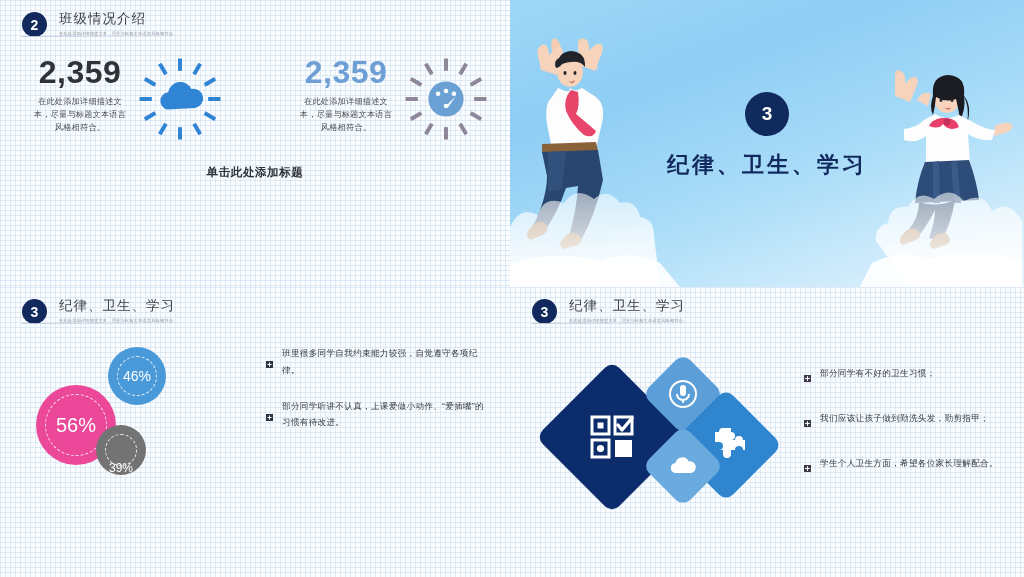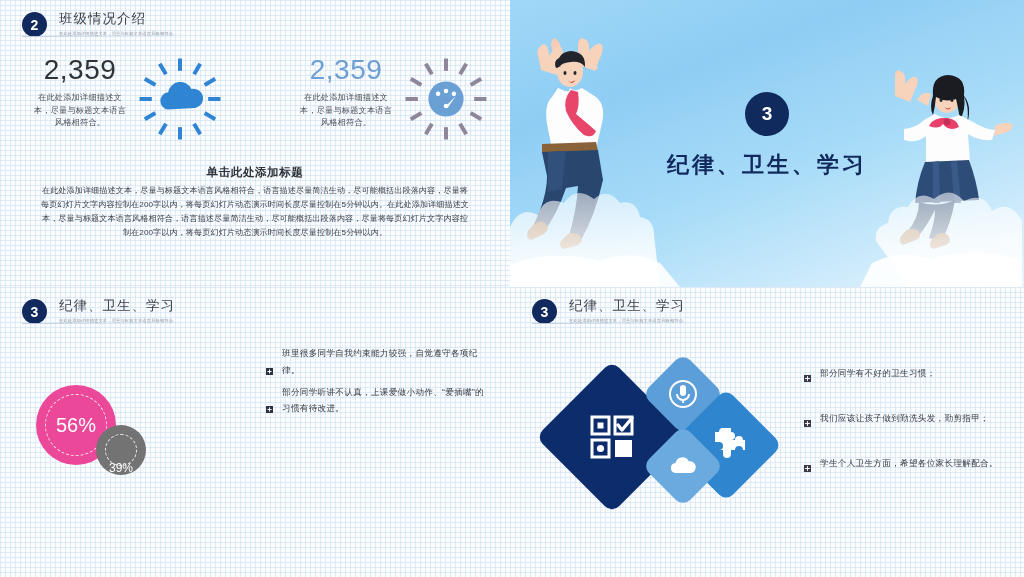--- a/index.html
+++ b/index.html
@@ -49,21 +49,21 @@
   .hdr-rule {
     position: absolute; left: 22px; top: 36px; width: 170px; height: 1px;
     background: linear-gradient(to right, #c3cedd, rgba(195,206,221,0));
   }
 
   
   .stats { position: absolute; top: 55px; left: 30px; right: 20px;
            display: flex; justify-content: space-between; align-items: flex-start; }
   .stat { display: flex; align-items: flex-start; }
   .stat-text { width: 100px; text-align: center; }
-  .stat-num { font-size: 28px; font-weight: normal; line-height: 1.1; letter-spacing: .5px; }
+  .stat-num { font-size: 32px; font-weight: bold; line-height: 1.1; letter-spacing: .5px; }
   .stat-num.dark { color: #2f3338; }
   .stat-num.blue { color: #6e9fd4; }
   .stat-desc { margin-top: 6px; font-size: 8.2px; line-height: 1.55; color: #4a4f57; letter-spacing: .2px; }
   .burst { width: 88px; height: 88px; position: relative; margin-left: 6px; }
   .burst svg { width: 88px; height: 88px; display: block; }
 
   .body-title {
     position: absolute; top: 165px; left: 0; right: 0; text-align: center;
     font-size: 11.5px; font-weight: bold; color: #2d3238; letter-spacing: .6px;
   }
@@ -85,21 +85,21 @@
 
   
   .bubbles { position: absolute; left: 36px; top: 350px; width: 230px; height: 180px; }
   .bub { position: absolute; border-radius: 50%; display: flex; align-items: center; justify-content: center;
          color: #fff; font-weight: 500; }
   .bub::after { content: ""; position: absolute; inset: 9px; border-radius: 50%;
                 border: 1.4px dashed rgba(255,255,255,.85); }
   .bub span { position: relative; z-index: 2; }
 
   .bullets { position: absolute; right: 26px; top: 350px; width: 218px; }
-  .bullet { display: flex; align-items: flex-end; margin-bottom: 5px; }
+  .bullet { display: flex; align-items: center; margin-bottom: 19px; }
   .bul-mark { flex: 0 0 auto; margin-top: 3px; margin-right: 9px; }
   .bul-text { font-size: 8.6px; line-height: 1.95; color: #353a42; letter-spacing: .3px; }
 
   
   .diamonds { position: absolute; left: 48px; top: 368px; width: 230px; height: 150px; }
   .dia { position: absolute; border-radius: 10px; transform: rotate(45deg);
          display: flex; align-items: center; justify-content: center; }
   .dia > span { transform: rotate(-45deg); display: block; line-height: 0; }
 
   .bullets4 { position: absolute; right: 14px; top: 368px; width: 230px; padding-left: 24px; }
@@ -179,21 +179,20 @@
               <circle cx="59" cy="44" r="2.6" fill="#fff"></circle>
               <path d="M50 58 L61 47 L52 60 Z" fill="#fff"></path>
               <circle cx="50" cy="58" r="2.6" fill="#fff"></circle>
             </svg>
           </div>
         </div>
 
       </div>
 
       <div class="body-title">单击此处添加标题</div>
-      <div class="body-para">在此处添加详细描述文本，尽量与标题文本语言风格相符合，语言描述尽量简洁生动，尽可能概括出段落内容，尽量将每页幻灯片文字内容控制在200字以内，将每页幻灯片动态演示时间长度尽量控制在5分钟以内。在此处添加详细描述文本，尽量与标题文本语言风格相符合，语言描述尽量简洁生动，尽可能概括出段落内容，尽量将每页幻灯片文字内容控制在200字以内，将每页幻灯片动态演示时间长度尽量控制在5分钟以内。</div>
     </div>
   </div>
 
   <div class="slide">
     <div class="sky">
 
       <svg style="position:absolute;left:8px;top:24px;width:120px;height:230px" viewBox="0 0 120 230">
         <g>
           <path d="M22 38 q-6 -14 2 -16 q4 3 5 11" fill="#f6cdb4"></path>
           <path d="M36 32 q-6 -16 1 -18 q5 3 7 13" fill="#f6cdb4"></path>
@@ -274,20 +273,23 @@
           <div class="hdr-title">纪律、卫生、学习</div>
           <div class="hdr-sub">在此处添加详细描述文本，尽量与标题文本语言风格相符合。</div>
         </div>
       </div>
       <div class="hdr-rule"></div>
 
       <div class="bubbles" style="top:60px">
         <div class="bub" style="left:0px;top:38px;width:80px;height:80px;background:#ec4899;font-size:20px;">
           <span>56%</span>
         </div>
+        <div class="bub" style="left:72px;top:0px;width:58px;height:58px;background:#4a9ada;font-size:14px;">
+          <span>46%</span>
+        </div>
         <div class="bub" style="left:60px;top:78px;width:50px;height:50px;background:#737373;font-size:12px;align-items:flex-end;">
           <span>39%</span>
         </div>
       </div>
 
       <div class="bullets" style="top:58px">
         <div class="bullet">
           <span class="bul-mark">
             <svg width="7" height="7" viewBox="0 0 10 10">
                 <rect width="10" height="10" fill="#2b3240"></rect>

